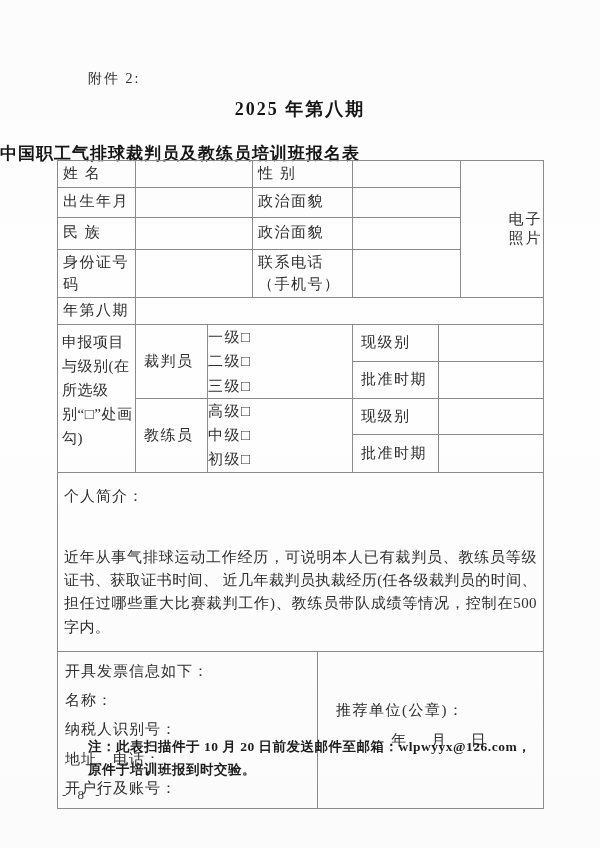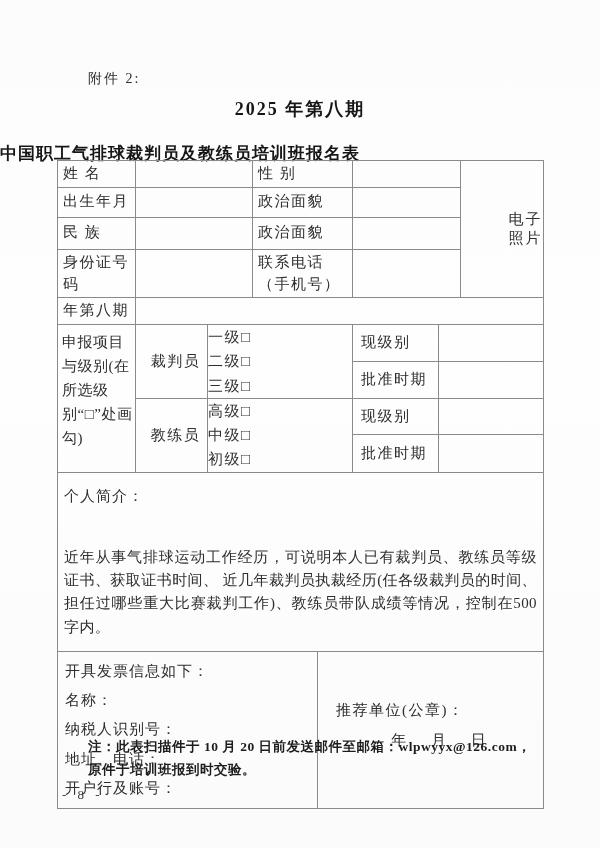--- a/index.html
+++ b/index.html
@@ -36,21 +36,21 @@
   table.form td {
     border:1px solid #8a8a8a;
     font-size:15px; color:#2e2e2e;
     vertical-align:middle;
     overflow:hidden;
   }
   td.lbl { padding:2px 3px 2px 5px; letter-spacing:1.5px; line-height:1.45; }
   td.blank { background:transparent; }
   td.photo { text-align:center; letter-spacing:2px; font-size:11.5px;padding-left:47px; }
   td.decl-head { padding:2px 2px 18px 4px; letter-spacing:0.5px; line-height:1.6; vertical-align:middle; }
-  td.role { text-align:center; padding-left:8px; letter-spacing:1.5px; }
+  td.role { text-align:left; padding-left:8px; letter-spacing:1.5px; }
   td.levels { text-align:left; }
   .level-line { line-height:1.62; letter-spacing:1.5px; }
   td.sub-lbl { padding-left:8px; letter-spacing:1.5px;margin-top:48px; }
   td.profile {
     vertical-align:top; padding:4px 6px; line-height:1.55;
     font-size:11.5px;
   }
   .profile-heading { letter-spacing:1px; margin-bottom:1px; }
   .profile-body { letter-spacing:0.4px; text-align:justify;margin-top:38px; }
   td.invoice {

